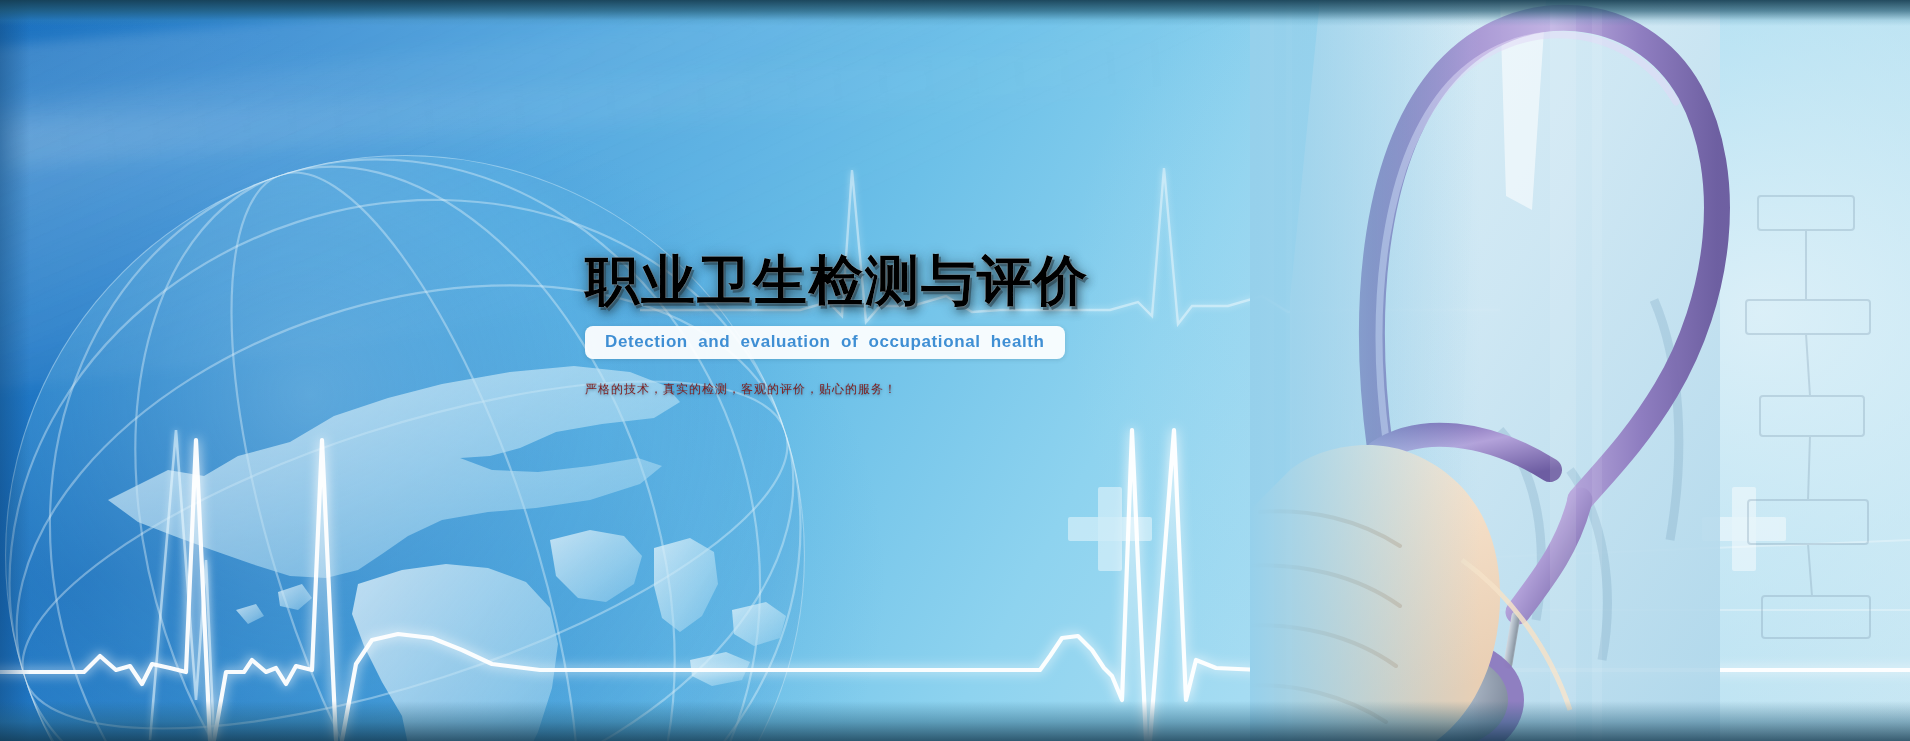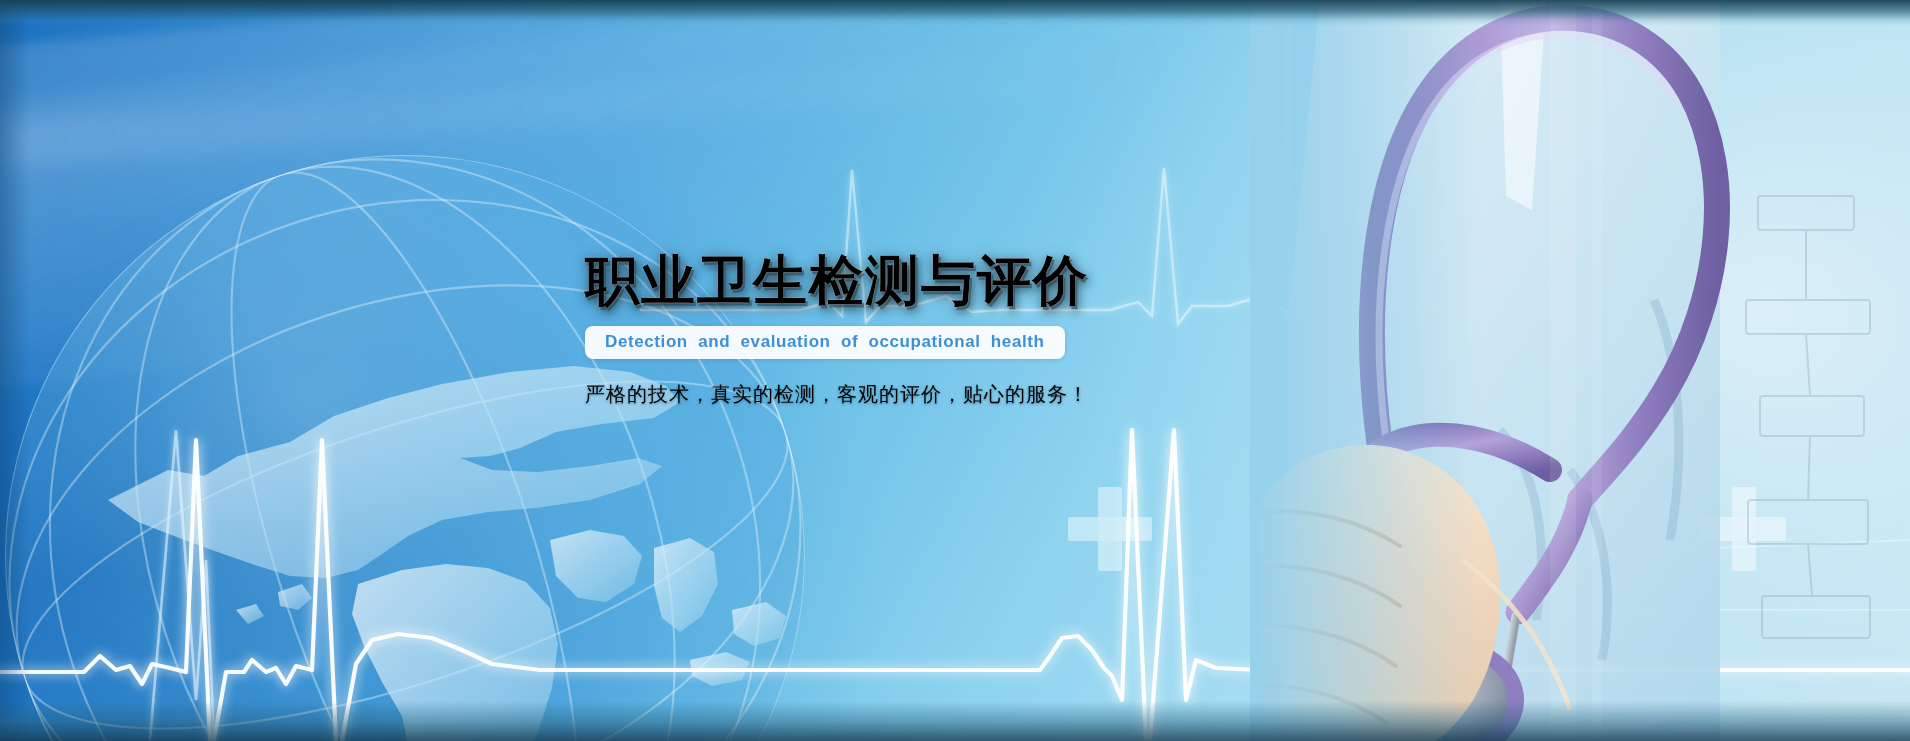--- a/index.html
+++ b/index.html
@@ -120,22 +120,22 @@
     font-size:17px;
     font-weight:bold;
     color:#3f8fd4;
     letter-spacing:.6px;
     word-spacing:5px;
     white-space:nowrap;
   }
 
   .tagline{
     margin-top:22px;
-    font-size:20px;
-    color:#000000;
+    font-size:12px;
+    color:#7f1d1d;
     letter-spacing:1px;
     white-space:nowrap;
     text-shadow:0 1px 3px rgba(30,70,95,.55);
   }
 </style>
 </head>
 <body>
 
 <div class="banner">
 

